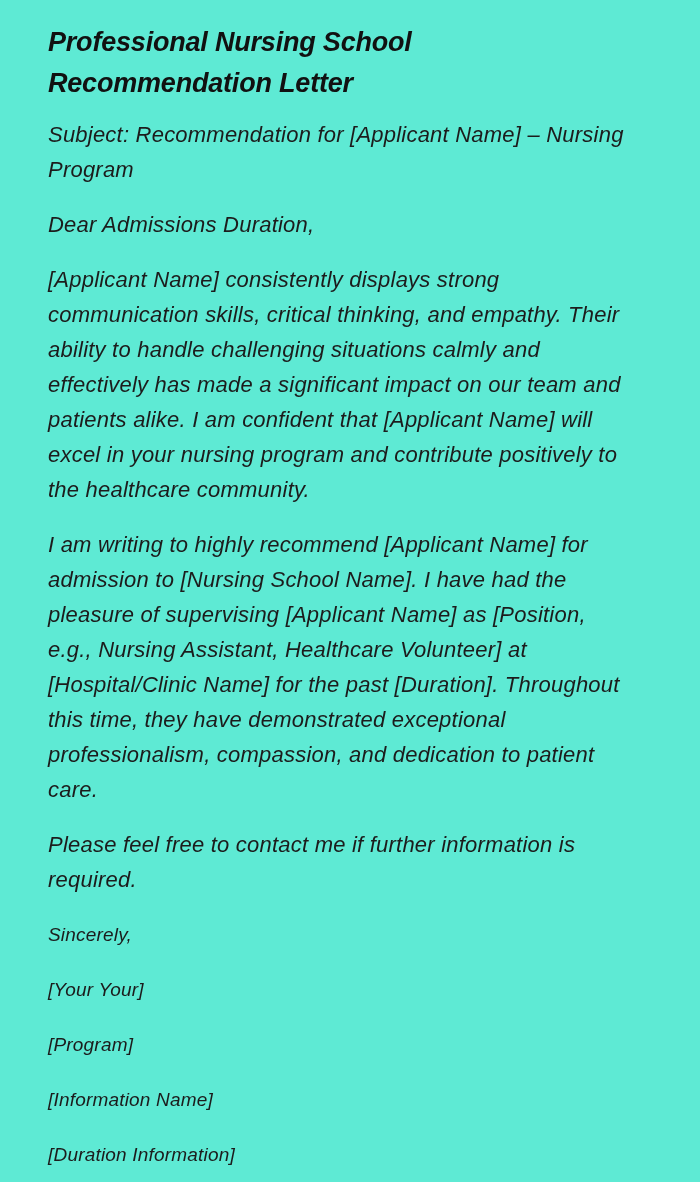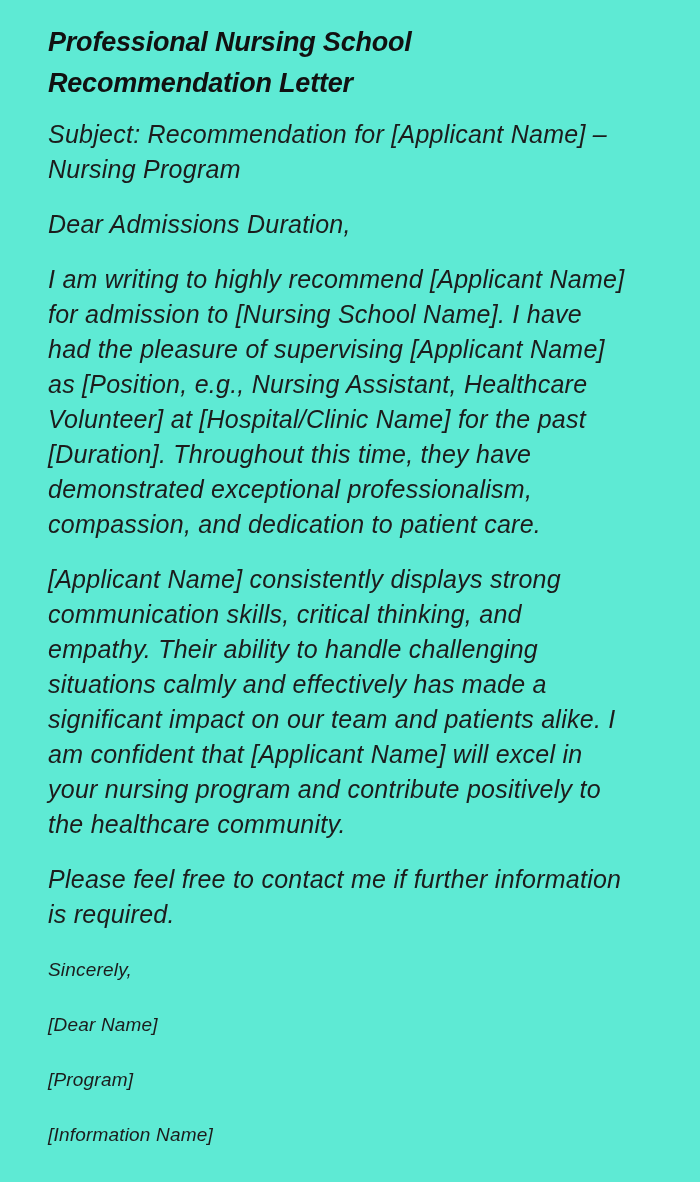--- a/index.html
+++ b/index.html
@@ -28,21 +28,21 @@
     font-weight: 700;
     letter-spacing: -0.2px;
     color: #111111;
     max-width: 575px;
   }
   .letter-body {
     margin-top: 13px;
   }
   .para {
     margin: 0 0 20px 0;
-    font-size: 25px;
+    font-size: 22px;
     line-height: 35px;
     font-weight: 400;
     color: #1c1c1c;
     letter-spacing: 0.01em;
     max-width: 592px;
     word-wrap: break-word;
   }
   .para:last-child {
     margin-bottom: 0;
   }
@@ -60,29 +60,29 @@
 <div class="page">
 
   <h1 class="doc-title">Professional Nursing School Recommendation Letter</h1>
 
   <div class="letter-body">
 
     <p class="para">Subject: Recommendation for [Applicant Name] – Nursing Program</p>
 
     <p class="para">Dear Admissions Duration,</p>
 
+    <p class="para">[Applicant Name] consistently displays strong communication skills, critical thinking, and empathy. Their ability to handle challenging situations calmly and effectively has made a significant impact on our team and patients alike. I am confident that [Applicant Name] will excel in your nursing program and contribute positively to the healthcare community.</p>
+
     <p class="para">I am writing to highly recommend [Applicant Name] for admission to [Nursing School Name]. I have had the pleasure of supervising [Applicant Name] as [Position, e.g., Nursing Assistant, Healthcare Volunteer] at [Hospital/Clinic Name] for the past [Duration]. Throughout this time, they have demonstrated exceptional professionalism, compassion, and dedication to patient care.</p>
-
-    <p class="para">[Applicant Name] consistently displays strong communication skills, critical thinking, and empathy. Their ability to handle challenging situations calmly and effectively has made a significant impact on our team and patients alike. I am confident that [Applicant Name] will excel in your nursing program and contribute positively to the healthcare community.</p>
 
     <p class="para">Please feel free to contact me if further information is required.</p>
 
     <p class="sig-line">Sincerely,</p>
 
-    <p class="sig-line">[Dear Name]</p>
+    <p class="sig-line">[Your Your]</p>
 
     <p class="sig-line">[Program]</p>
 
     <p class="sig-line">[Information Name]</p>
 
     <p class="sig-line">[Duration Information]</p>
 
   </div>
 </div>
 

